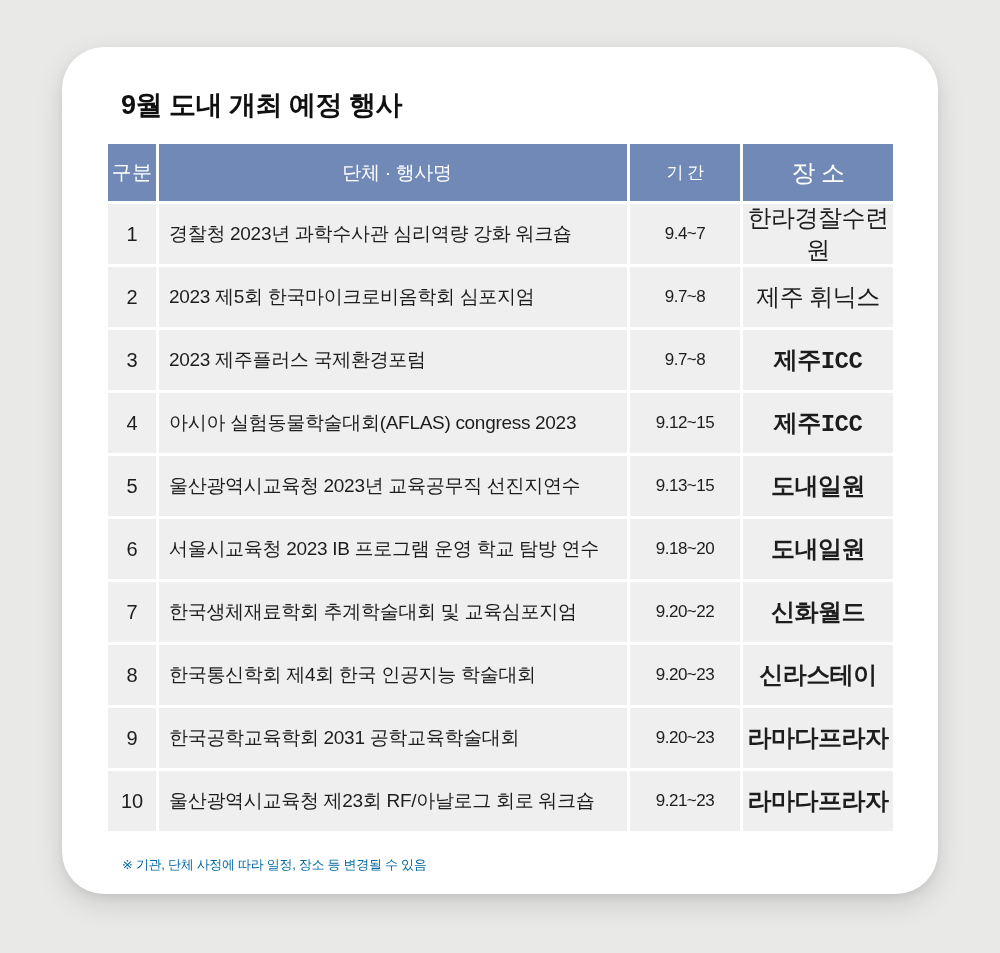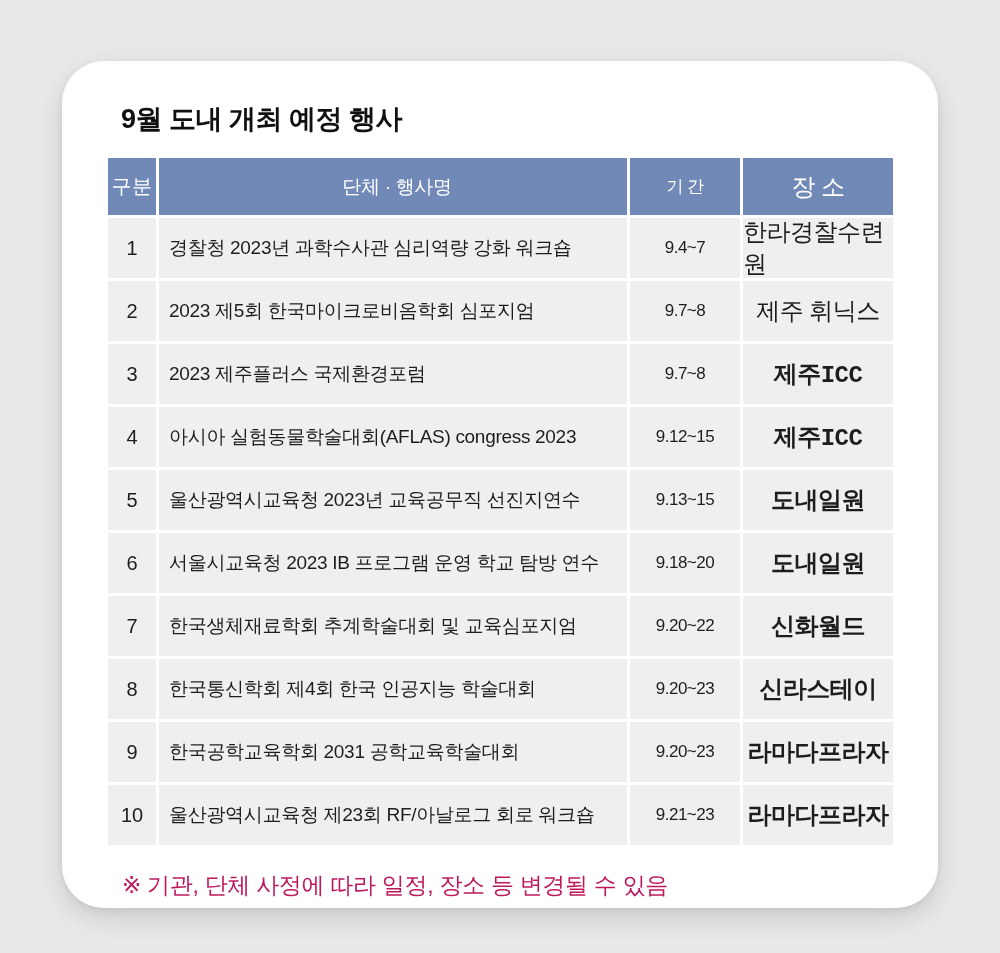--- a/index.html
+++ b/index.html
@@ -9,56 +9,57 @@
   *{box-sizing:border-box; margin:0; padding:0;}
   html,body{width:1000px; height:953px;}
   body{
     background:var(--page-bg);
     font-family:"Liberation Sans","DejaVu Sans",sans-serif;
     color:var(--text);
     position:relative;
     overflow:hidden;
   }
   .card{
-    position:absolute; left:62px; top:61px;
+    position:absolute; left:62px; top:47px;
     width:876px; height:847px;
     background:var(--card-bg);
     border-radius:42px;
     box-shadow:0 10px 28px rgba(0,0,0,0.13), 0 3px 8px rgba(0,0,0,0.06);
     padding:40px 46px;
   }
   .title{
     font-size:27px; font-weight:700; color:#101010;
     margin:0 0 21px 13px; letter-spacing:-0.5px;
   }
   .table{
     display:grid;
     grid-template-columns:48px 468px 110px 150px;
     gap:3px;
     width:785px;
+    text-align:center;
   }
   .tr{display:contents;}
   .th{
     background:var(--header-bg); color:var(--header-text);
     height:57px; display:flex; align-items:center; justify-content:center;
     font-size:21px; font-weight:400; letter-spacing:0.5px;
   }
   .cell{
     background:var(--cell-bg); color:var(--text);
     height:60px; display:flex; align-items:center; justify-content:center;
     font-size:20px;
   }
   .col-no{font-weight:500; font-size:20px;}
   .col-event{justify-content:flex-start; padding-left:10px; font-size:19px; white-space:nowrap; letter-spacing:-0.3px;}
   .col-period{font-size:17px; font-weight:500; letter-spacing:-0.5px;}
   .col-venue{font-size:24px; font-weight:500; letter-spacing:-0.5px;}
   .col-venue.bold{font-weight:700;font-family:Liberation Mono, monospace;}
   .footnote{
     margin:25px 0 0 14px;
-    font-size:23px; color:#be185d; letter-spacing:-0.3px;
+    font-size:13px; color:#0369a1; letter-spacing:-0.3px;
   }
 </style>
 </head>
 <body>
 
 <div class="card">
   <h1 class="title">9월 도내 개최 예정 행사</h1>
 
   <div class="table">
     <div class="tr">

